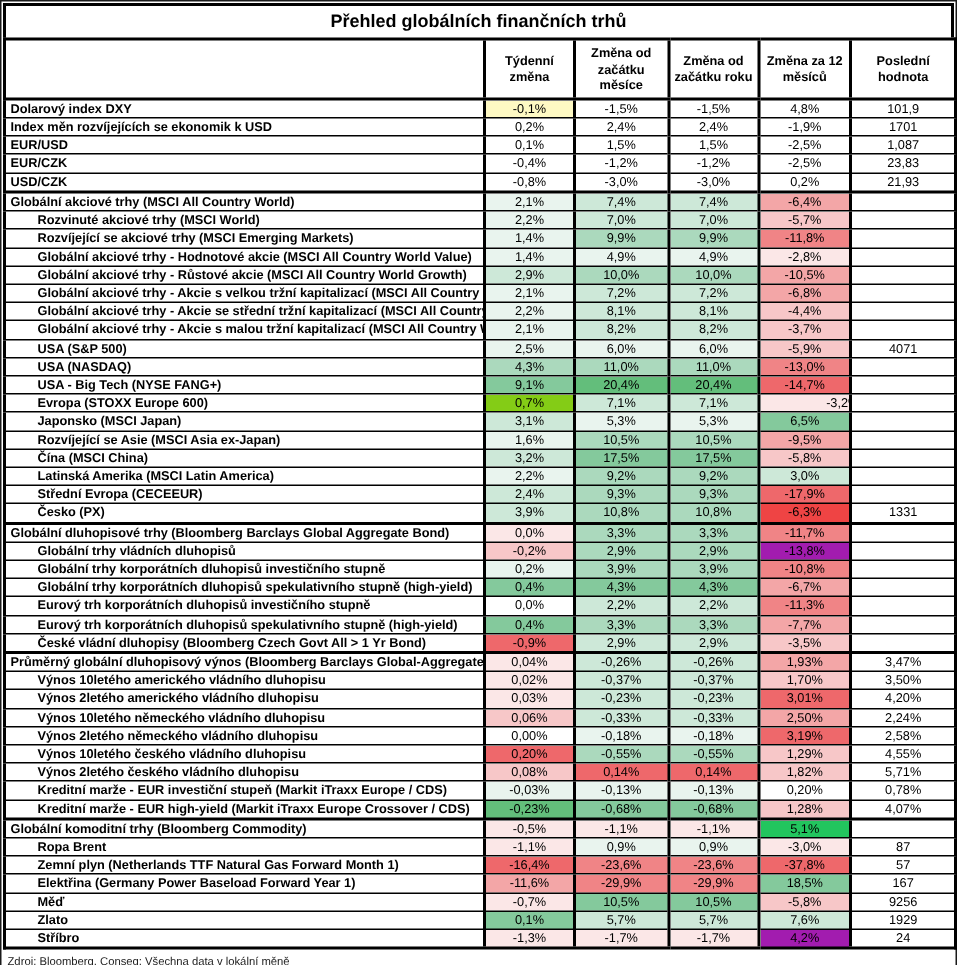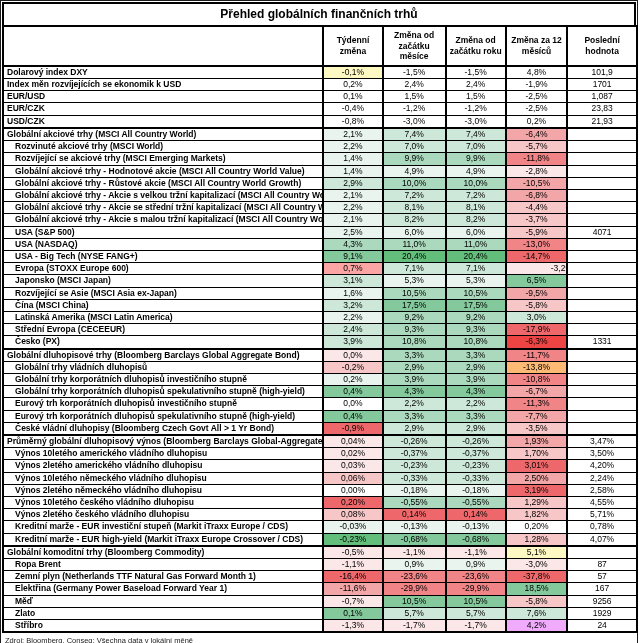--- a/index.html
+++ b/index.html
@@ -17,21 +17,21 @@
   col.c-v4{width:9.7%;}
   col.c-v5{width:11%;}
   th,td{border:1px solid #000;overflow:hidden;white-space:nowrap;}
   th{
     font-size:8.5px;font-weight:bold;text-align:center;vertical-align:middle;
     padding:3px 2px;height:26px;white-space:normal;line-height:1.25;
     border-top-width:2px;border-bottom-width:2px;
   }
   td{font-size:8.5px;height:11.2px;line-height:11.2px;padding:0 3px;}
   td.label-cell{font-weight:bold;text-align:left;}
-  td.label-cell.ind1{padding-left:11px;margin-left:24px;}
+  td.label-cell.ind1{padding-left:21px;margin-left:24px;}
   td.val-cell{text-align:center;font-weight:normal;}
   th.vcol,td.val-cell{border-left-width:2px;}
   th:first-child,td.label-cell{border-left-width:2px;}
   th:last-child,td.val-cell:last-child{border-right-width:2px;}
   tr.section td{border-top-width:2px;}
   tbody tr:last-child td{border-bottom-width:2px;}
   .footer-note{font-size:7.5px;color:#222;padding:3px 3px 4px 4px;}
 </style>
 </head>
 <body>
@@ -181,21 +181,21 @@
         <tr>
           <td class="label-cell ind1">USA - Big Tech (NYSE FANG+)</td>
           <td class="val-cell" style="background: rgb(132, 201, 156);">9,1%</td>
           <td class="val-cell" style="background: rgb(99, 190, 123);">20,4%</td>
           <td class="val-cell" style="background: rgb(99, 190, 123);">20,4%</td>
           <td class="val-cell" style="background: rgb(238, 104, 107);">-14,7%</td>
           <td class="val-cell"></td>
         </tr>
         <tr>
           <td class="label-cell ind1">Evropa (STOXX Europe 600)</td>
-          <td class="val-cell" style="background: #fca5a5;">0,7%</td>
+          <td class="val-cell" style="background: #84cc16;">0,7%</td>
           <td class="val-cell" style="background: rgb(205, 232, 216);">7,1%</td>
           <td class="val-cell" style="background: rgb(205, 232, 216);">7,1%</td>
           <td class="val-cell" style="background: rgb(251, 231, 231); padding-left: 44px;">-3,2%</td>
           <td class="val-cell"></td>
         </tr>
         <tr>
           <td class="label-cell ind1">Japonsko (MSCI Japan)</td>
           <td class="val-cell" style="background: rgb(205, 232, 216);">3,1%</td>
           <td class="val-cell" style="background: rgb(233, 244, 238);">5,3%</td>
           <td class="val-cell" style="background: rgb(233, 244, 238);">5,3%</td>
@@ -248,21 +248,21 @@
           <td class="val-cell" style="background: rgb(171, 217, 189);">3,3%</td>
           <td class="val-cell" style="background: rgb(171, 217, 189);">3,3%</td>
           <td class="val-cell" style="background: rgb(240, 132, 134);">-11,7%</td>
           <td class="val-cell"></td>
         </tr>
         <tr>
           <td class="label-cell ind1">Globální trhy vládních dluhopisů</td>
           <td class="val-cell" style="background: rgb(247, 199, 200);">-0,2%</td>
           <td class="val-cell" style="background: rgb(171, 217, 189);">2,9%</td>
           <td class="val-cell" style="background: rgb(171, 217, 189);">2,9%</td>
-          <td class="val-cell" style="background: #fdba74;">-13,8%</td>
+          <td class="val-cell" style="background: #a21caf;">-13,8%</td>
           <td class="val-cell"></td>
         </tr>
         <tr>
           <td class="label-cell ind1">Globální trhy korporátních dluhopisů investičního stupně</td>
           <td class="val-cell" style="background: rgb(233, 244, 238);">0,2%</td>
           <td class="val-cell" style="background: rgb(171, 217, 189);">3,9%</td>
           <td class="val-cell" style="background: rgb(171, 217, 189);">3,9%</td>
           <td class="val-cell" style="background: rgb(240, 132, 134);">-10,8%</td>
           <td class="val-cell"></td>
         </tr>
@@ -368,21 +368,21 @@
           <td class="val-cell" style="background: rgb(132, 201, 156);">-0,68%</td>
           <td class="val-cell" style="background: rgb(132, 201, 156);">-0,68%</td>
           <td class="val-cell" style="background: rgb(247, 199, 200);">1,28%</td>
           <td class="val-cell">4,07%</td>
         </tr>
         <tr class="section">
           <td class="label-cell">Globální komoditní trhy (Bloomberg Commodity)</td>
           <td class="val-cell" style="background: rgb(251, 231, 231);">-0,5%</td>
           <td class="val-cell" style="background: rgb(251, 231, 231);">-1,1%</td>
           <td class="val-cell" style="background: rgb(251, 231, 231);">-1,1%</td>
-          <td class="val-cell" style="background: #fef9c3;">5,1%</td>
+          <td class="val-cell" style="background: #22c55e;">5,1%</td>
           <td class="val-cell"></td>
         </tr>
         <tr>
           <td class="label-cell ind1">Ropa Brent</td>
           <td class="val-cell" style="background: rgb(251, 231, 231);">-1,1%</td>
           <td class="val-cell" style="background: rgb(233, 244, 238);">0,9%</td>
           <td class="val-cell" style="background: rgb(233, 244, 238);">0,9%</td>
           <td class="val-cell" style="background: rgb(251, 231, 231);">-3,0%</td>
           <td class="val-cell">87</td>
         </tr>
@@ -416,19 +416,19 @@
           <td class="val-cell" style="background: rgb(205, 232, 216);">5,7%</td>
           <td class="val-cell" style="background: rgb(205, 232, 216);">5,7%</td>
           <td class="val-cell" style="background: rgb(205, 232, 216);">7,6%</td>
           <td class="val-cell">1929</td>
         </tr>
         <tr>
           <td class="label-cell ind1">Stříbro</td>
           <td class="val-cell" style="background: rgb(251, 231, 231);">-1,3%</td>
           <td class="val-cell" style="background: rgb(251, 231, 231);">-1,7%</td>
           <td class="val-cell" style="background: rgb(251, 231, 231);">-1,7%</td>
-          <td class="val-cell" style="background: #f0abfc; margin-left: 24px;">4,2%</td>
+          <td class="val-cell" style="background: #a21caf; margin-left: 24px;">4,2%</td>
           <td class="val-cell">24</td>
         </tr>
       </tbody>
   </table>
   <div class="footer-note">Zdroj: Bloomberg, Conseq; Všechna data v lokální měně</div>
 </div>
 
 </body></html>

